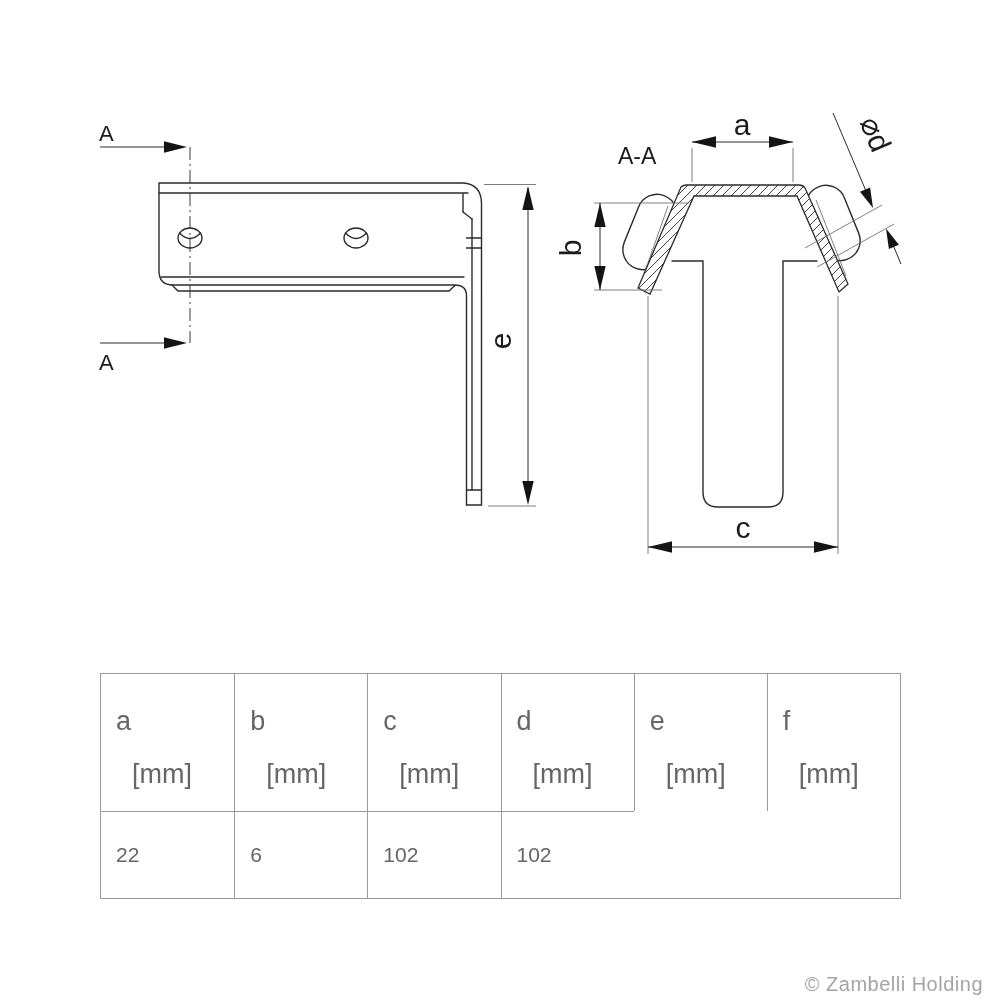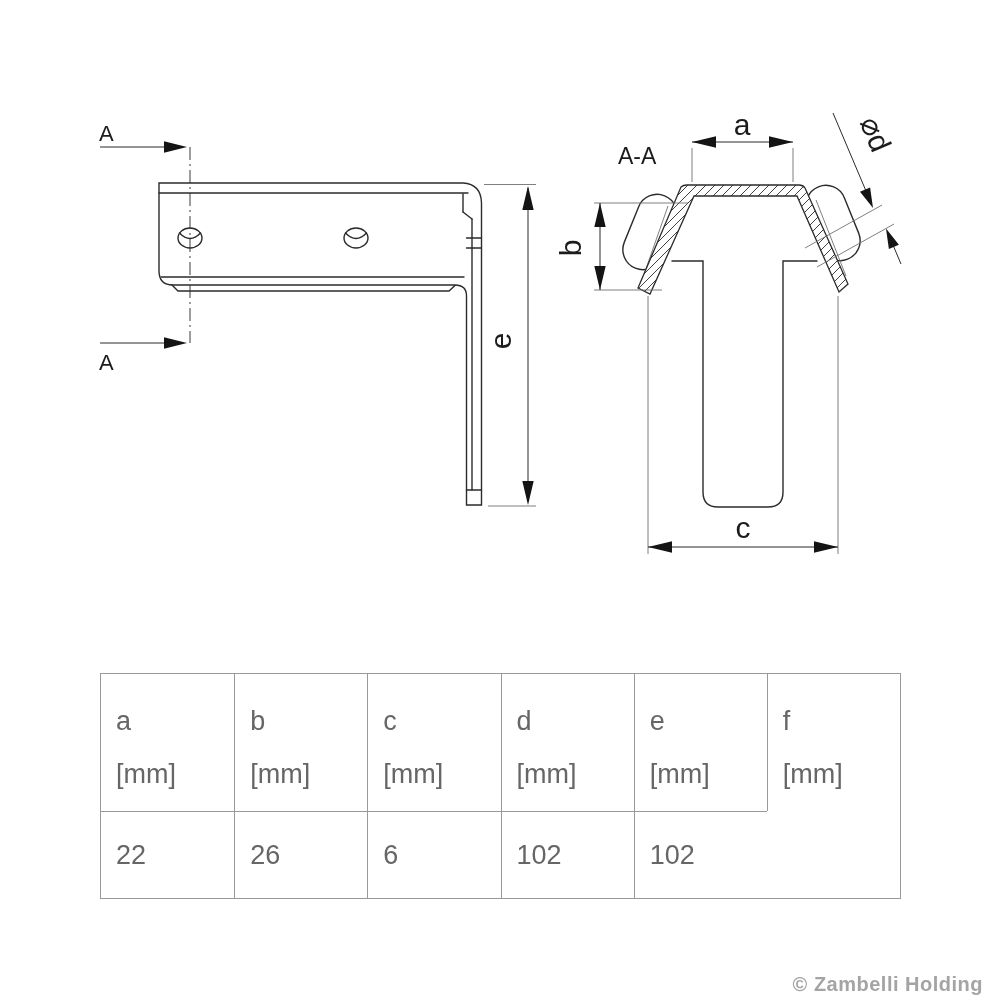--- a/index.html
+++ b/index.html
@@ -23,26 +23,26 @@
   
   .spec-table{
     position:absolute;left:100px;top:673px;width:799px;height:224px;
     display:grid;grid-template-columns:repeat(6,1fr);grid-template-rows:137px 87px;
     border:1px solid #999;background:#fff;color:#666;
   }
   .spec-table .cell{border-left:1px solid #999;border-top:1px solid #999;}
   .spec-table .cell.first{border-left:none;}
   .spec-table .cell.hrow{border-top:none;}
   .hdr{padding:34px 6px 0 15px;font-size:27px;line-height:27px;}
-  .hdr .unit{margin-top:26px;}
-  .val{display:flex;align-items:center;padding-left:15px;font-size:27px;}
+  .hdr .unit{margin-top:26px;margin-left:16px;}
+  .val{display:flex;align-items:center;padding-left:15px;font-size:21px;}
 
   .copyright{
     position:absolute;top:973px;right:17px;
-    font-size:20px;font-weight:bold;color:#a4a4a4;letter-spacing:0.5px;
+    font-size:20px;font-weight:normal;color:#a4a4a4;letter-spacing:0.5px;
   }
 </style>
 </head>
 <body>
 
 <div class="canvas">
 
   <svg class="drawing-svg" width="1000" height="660" viewBox="0 0 1000 660">
     <defs>
       <pattern id="hatch" patternUnits="userSpaceOnUse" width="9" height="9">
@@ -174,20 +174,19 @@
     <div class="cell hrow hdr">
       <div>e</div>
       <div class="unit">[mm]</div>
     </div>
     <div class="cell hrow hdr">
       <div>f</div>
       <div class="unit">[mm]</div>
     </div>
 
     <div class="cell first val">22</div>
-    <div class="cell val">26</div>
     <div class="cell val">6</div>
     <div class="cell val">102</div>
     <div class="cell val">102</div>
   </div>
 
   <div class="copyright">© Zambelli Holding</div>
 </div>
 
 </body></html>

